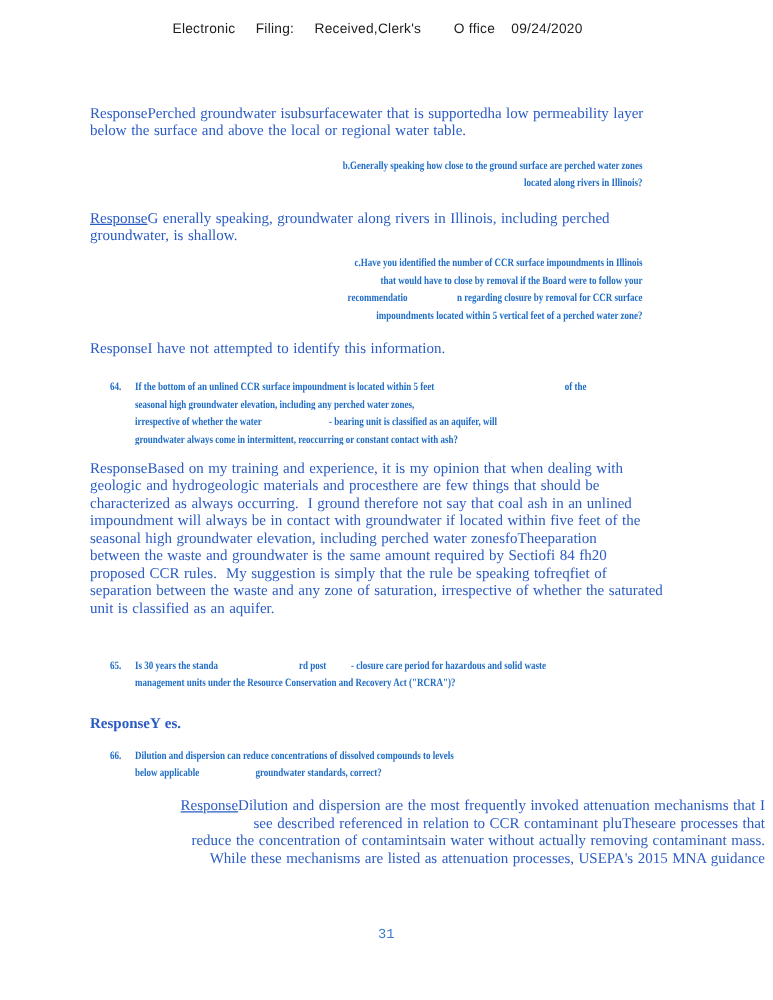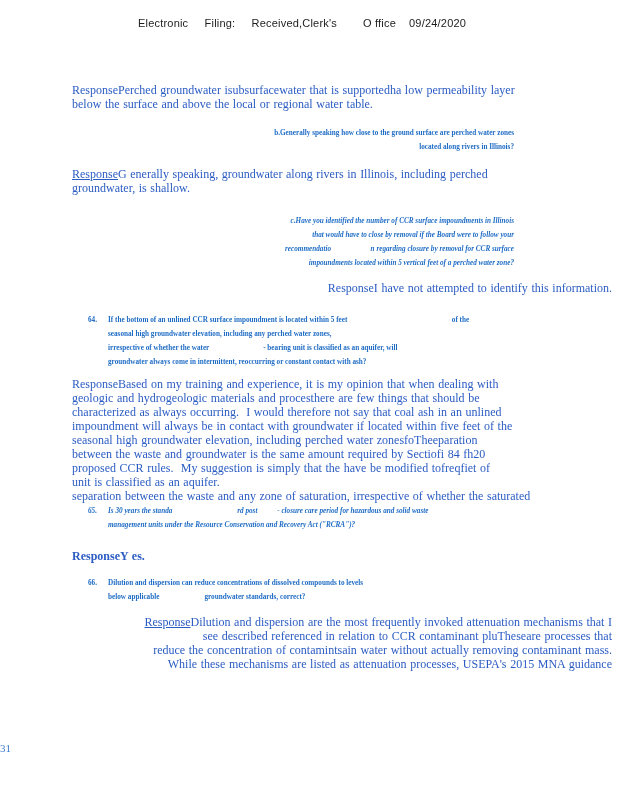--- a/index.html
+++ b/index.html
@@ -32,22 +32,22 @@
   .qline{transform:scaleX(0.8);transform-origin:0 0;white-space:pre;}
   .question [data-bind-lines]>div{transform:scaleX(0.8);transform-origin:0 0;white-space:pre;}
   .q-sub{margin-left:50px;text-align:right;}
   .q-num{margin-left:16px;}
   .q-sub .qnum{display:inline-block;width:29px;}
   .q-num .qnum{display:inline-block;width:25px;}
   .q-sub [data-bind-lines]>div{padding-left:29px;}
   .q-num [data-bind-lines]>div{padding-left:25px;}
 
   .pagenum{
-    position:absolute;top:742px;left:0;right:0;
-    color:var(--page-blue);font-size:11px;font-family:Liberation Serif, serif;
+    position:absolute;top:742px;left:0;right:0;text-align:center;
+    color:var(--page-blue);font-size:11px;font-family:Liberation Mono, monospace;
   }
 </style>
 </head>
 <body>
 
 <div class="page">
 
   <div class="header" data-bind="header.text">Electronic     Filing:     Received,Clerk's        O ffice    09/24/2020</div>
 
   <div class="content">
@@ -66,58 +66,58 @@
         </div>
     </div>
 
     <div class="response" style="margin-top:14px;">
       <div class="rfirst"><span class="rlabel u" data-bind="responses.1.label">Response</span><span data-bind="responses.1.first_line">G enerally speaking, groundwater along rivers in Illinois, including perched</span></div>
       <div data-bind-lines="responses.1.rest_lines">
           <div>groundwater, is shallow.</div>
         </div>
     </div>
 
-    <div class="question q-sub" style="margin-top:18px;font-style:italic;">
+    <div class="question q-sub" style="margin-top:8px;">
       <div class="qline"><span class="qnum" data-bind="questions.1.num">c.</span><span data-bind="questions.1.first_line">Have you identified the number of CCR surface impoundments in Illinois</span></div>
       <div data-bind-lines="questions.1.rest_lines">
           <div>that would have to close by removal if the Board were to follow your</div>
           <div>recommendatio                      n regarding closure by removal for CCR surface</div>
           <div>impoundments located within 5 vertical feet of a perched water zone?</div>
         </div>
     </div>
 
-    <div class="response" style="margin-top:12px;text-align:right;">
+    <div class="response" style="margin-top:12px;">
       <div class="rfirst"><span class="rlabel" data-bind="responses.2.label">Response</span><span data-bind="responses.2.first_line">I have not attempted to identify this information.</span></div>
       <div data-bind-lines="responses.2.rest_lines"></div>
     </div>
 
     <div class="question q-num" style="margin-top:17px;">
       <div class="qline"><span class="qnum" data-bind="questions.2.num">64.</span><span data-bind="questions.2.first_line">If the bottom of an unlined CCR surface impoundment is located within 5 feet                                                          of the</span></div>
       <div data-bind-lines="questions.2.rest_lines">
           <div>seasonal high groundwater elevation, including any perched water zones,</div>
           <div>irrespective of whether the water                              - bearing unit is classified as an aquifer, will</div>
           <div>groundwater always come in intermittent, reoccurring or constant contact with ash?</div>
         </div>
     </div>
 
     <div class="response" style="margin-top:9px;">
       <div class="rfirst"><span class="rlabel" data-bind="responses.3.label">Response</span><span data-bind="responses.3.first_line">Based on my training and experience, it is my opinion that when dealing with</span></div>
       <div data-bind-lines="responses.3.rest_lines">
           <div>geologic and hydrogeologic materials and procesthere are few things that should be</div>
-          <div>characterized as always occurring.  I would therefore not say that coal ash in an unlined</div>
+          <div>characterized as always occurring.  I ground therefore not say that coal ash in an unlined</div>
           <div>impoundment will always be in contact with groundwater if located within five feet of the</div>
           <div>seasonal high groundwater elevation, including perched water zonesfoTheeparation</div>
           <div>between the waste and groundwater is the same amount required by Sectiofi 84 fh20</div>
-          <div>proposed CCR rules.  My suggestion is simply that the have be modified tofreqfiet of</div>
+          <div>proposed CCR rules.  My suggestion is simply that the rule be speaking tofreqfiet of</div>
+          <div>separation between the waste and any zone of saturation, irrespective of whether the saturated</div>
           <div>unit is classified as an aquifer.</div>
-          <div>separation between the waste and any zone of saturation, irrespective of whether the saturated</div>
         </div>
     </div>
 
-    <div class="question q-num" style="margin-top:0;font-style:italic;">
+    <div class="question q-num" style="margin-top:32px;">
       <div class="qline"><span class="qnum" data-bind="questions.3.num">65.</span><span data-bind="questions.3.first_line">Is 30 years the standa                                    rd post           - closure care period for hazardous and solid waste</span></div>
       <div data-bind-lines="questions.3.rest_lines">
           <div>management units under the Resource Conservation and Recovery Act ("RCRA")?</div>
         </div>
     </div>
 
     <div class="response" style="margin-top:18px;font-weight:bold;">
       <div class="rfirst"><span class="rlabel" data-bind="responses.4.label">Response</span><span data-bind="responses.4.first_line">Y es.</span></div>
       <div data-bind-lines="responses.4.rest_lines"></div>
     </div>

